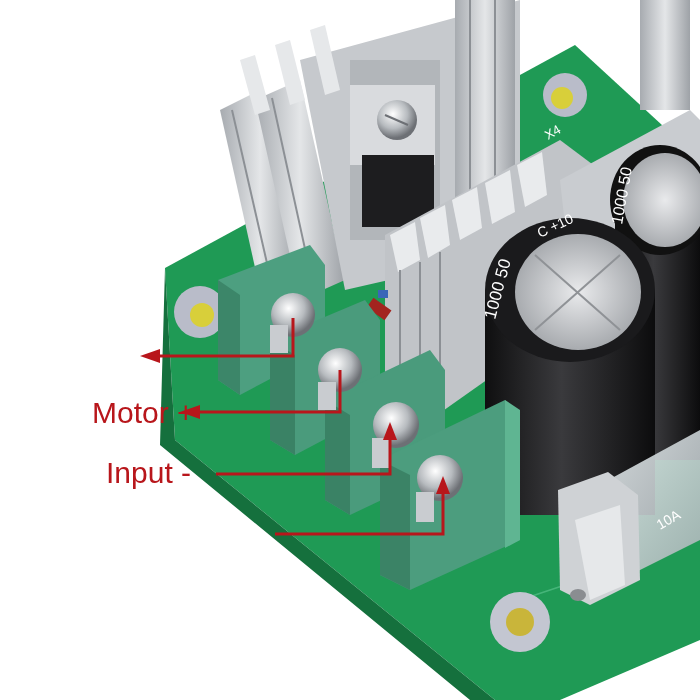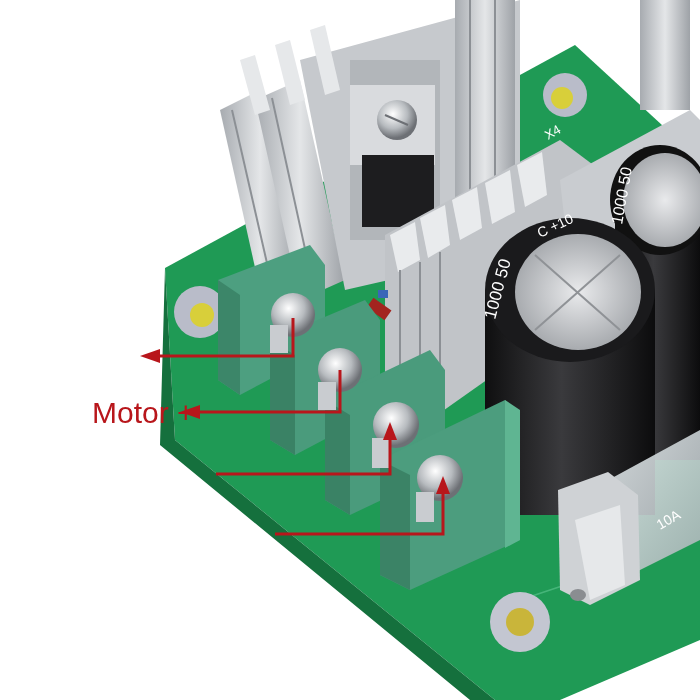--- a/index.html
+++ b/index.html
@@ -182,13 +182,14 @@
     </g>
     <g fill="#b8161b">
       <polygon points="140,356 160,349 160,363"></polygon>
       <polygon points="180,412 200,405 200,419"></polygon>
       <polygon points="390,422 383,440 397,440"></polygon>
       <polygon points="443,476 436,494 450,494"></polygon>
     </g>
   </svg>
 
   <div class="label" style="left:48px; top:398px;margin-left:44px;">Motor +</div>
+  <div class="label" style="left:106px; top:458px;">Input -</div>
 </div>
 
 </body></html>

